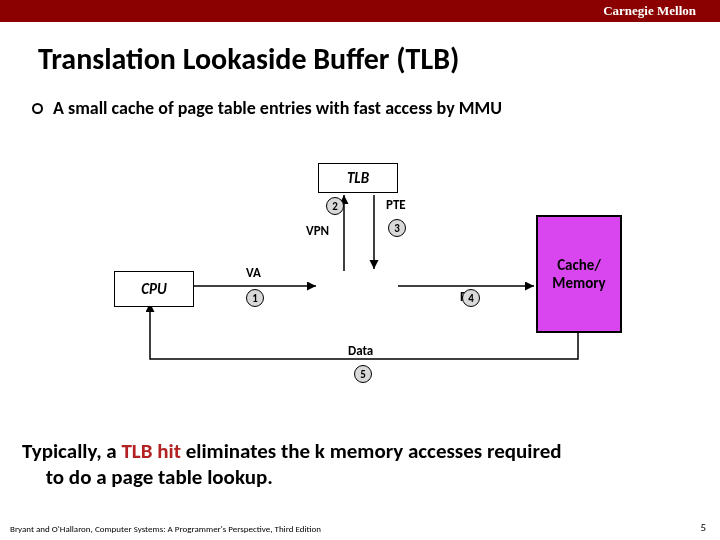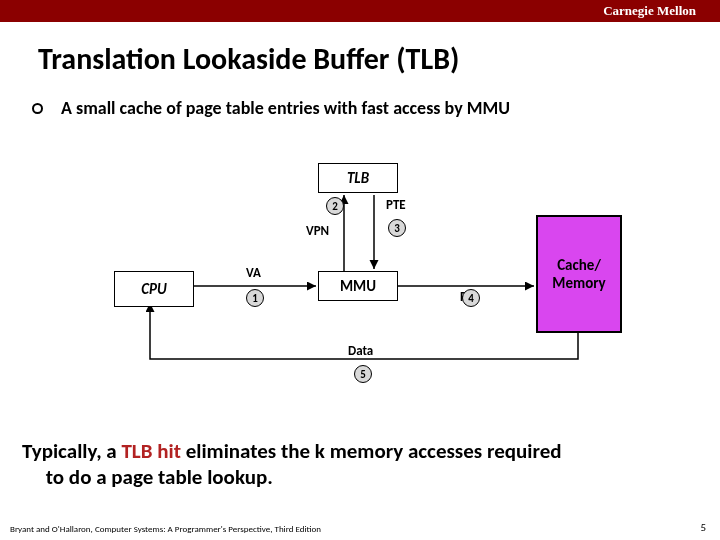--- a/index.html
+++ b/index.html
@@ -27,21 +27,21 @@
   .title {
     font-size: 30px;
     font-weight: bold;
     margin: 18px 0 14px 38px;
     color: #000;
   }
   .bullet-row {
     display: flex;
     align-items: center;
     margin-left: 32px;
-    gap: 18px;
+    gap: 10px;
     font-size: 18px;
     font-weight: bold;
     margin-top: 20px;
   }
   .bullet-ring {
     width: 11px; height: 11px;
     border: 2px solid #000;
     border-radius: 50%;
     flex: 0 0 auto;
   }
@@ -147,23 +147,20 @@
 
     <path d="M 578 200 L 578 226 L 150 226 L 150 170" fill="none" stroke="#000" stroke-width="1.5" marker-end="url(#ah)"></path>
   </svg>
 
   <div class="box tlb">
       <span>TLB</span>
     </div>
   <div class="box cpu">
       <span>CPU</span>
     </div>
-  <div class="box mmu">
-      <span>MMU</span>
-    </div>
   <div class="box cache">
     <div>
       <span>Cache/</span><br>
       <span>Memory</span>
     </div>
   </div>
 
   <span class="lbl" style="left:246px; top:132px;">VA</span>
   <span class="lbl" style="left:306px; top:90px;">VPN</span>
   <span class="lbl" style="left:386px; top:64px;">PTE</span>

